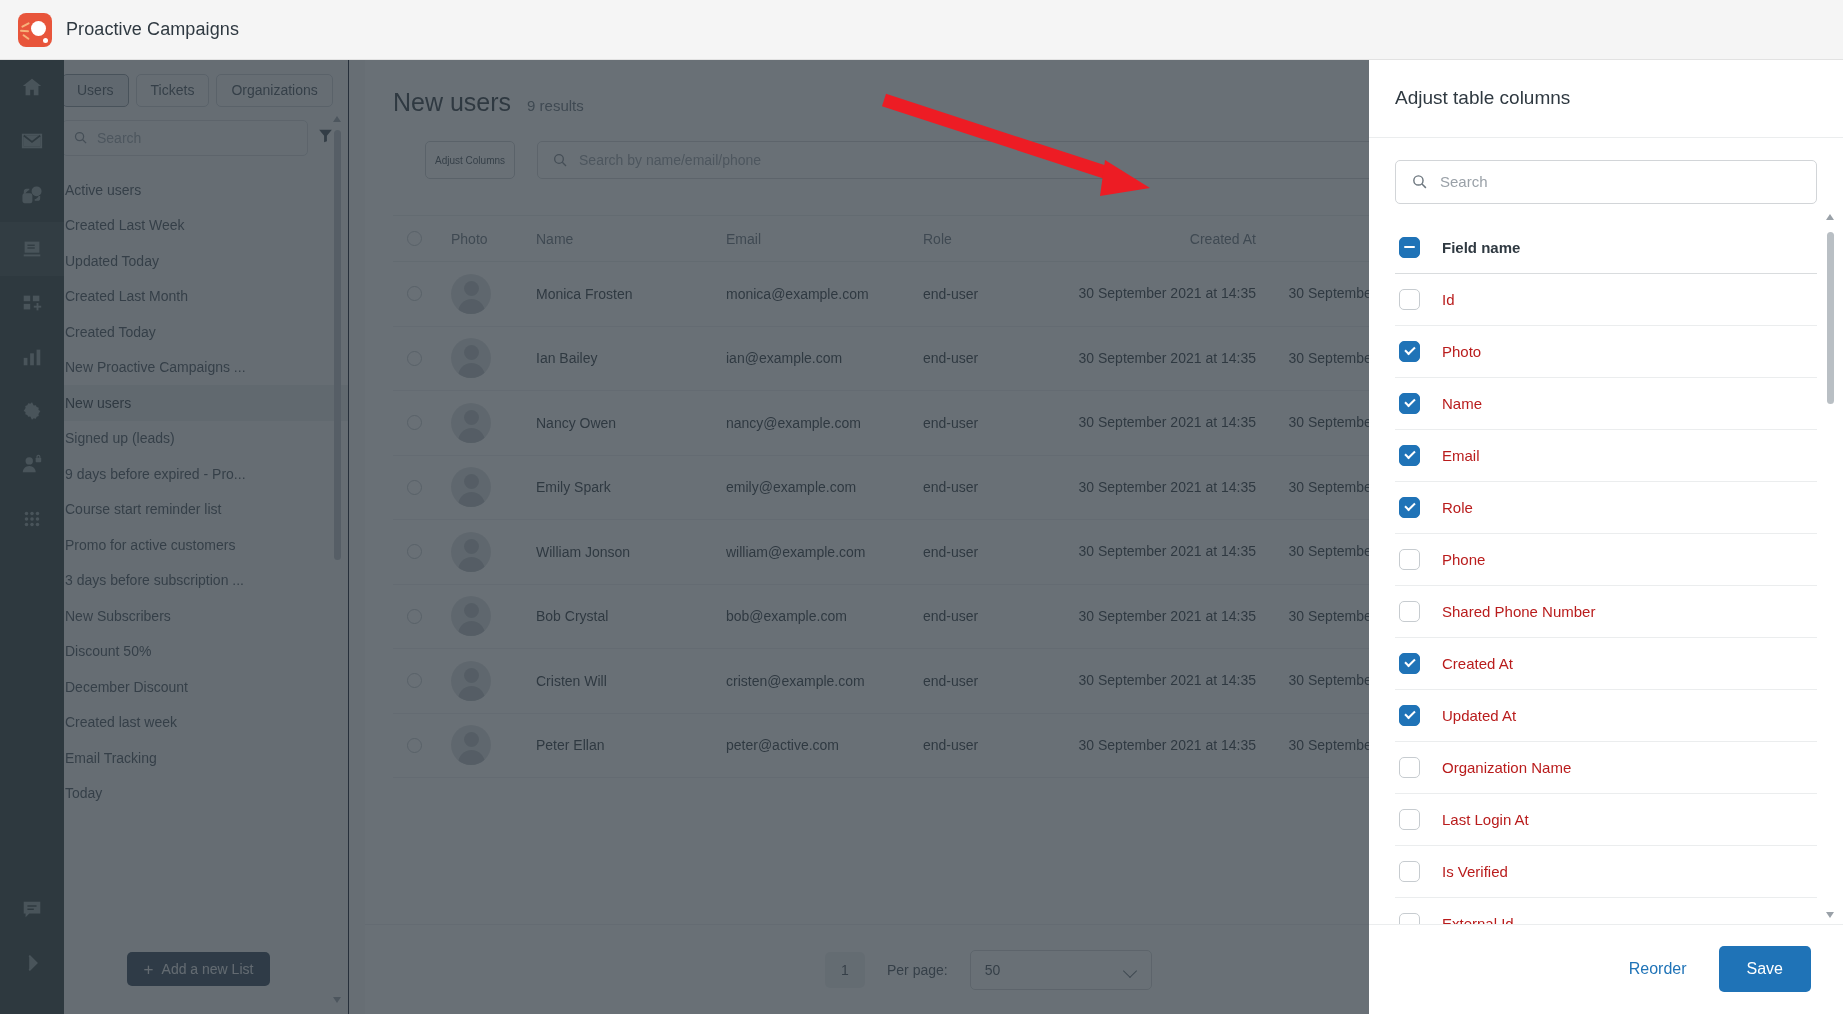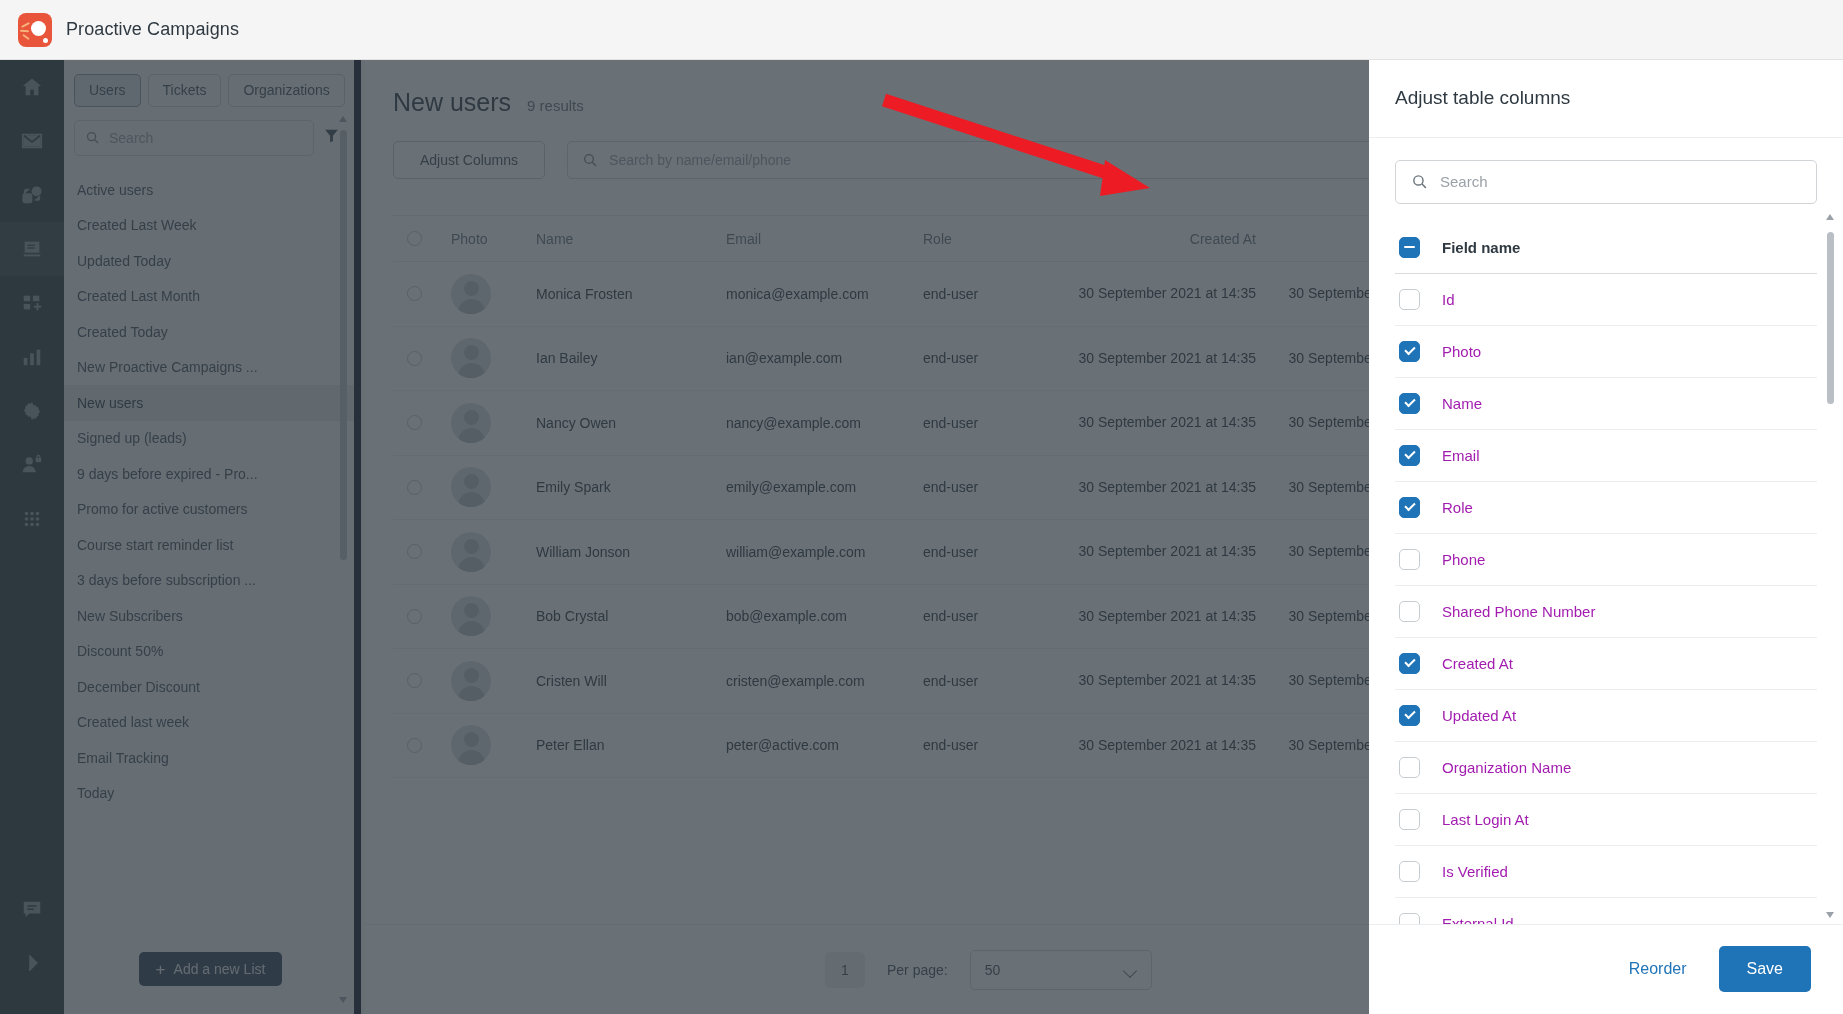--- a/index.html
+++ b/index.html
@@ -54,24 +54,24 @@
     width: 64px; height: 54px;
     display: flex; align-items: center; justify-content: center;
     color: #8e9c9c;
   }
   .rail-icon.active { background: #3b4a4a; }
   .rail-icon svg { width: 22px; height: 22px; fill: #8e9c9c; }
   .rail-spacer { flex: 1 1 auto; }
 
   
   #listpane {
-    position: absolute; top: 60px; left: 60px;
+    position: absolute; top: 60px; left: 48px;
     width: 301px; height: 954px;
     background: #f3f4f5;
-    border-right: 7px solid #0f172a;
+    border-right: 1px solid #0f172a;
     z-index: 30;
   }
   #segbar { display: flex; gap: 7px; padding: 14px 14px 0 14px; }
   .seg {
     border: 1px solid #c9ccd0; border-radius: 5px;
     padding: 7px 14px; font-size: 14px; color: #46515a;
     background: transparent; line-height: 1.2;
   }
   .seg.active { background: #dfe3e6; border-color: #8a929a; }
   #searchrow { display: flex; align-items: center; gap: 9px; padding: 13px 14px 0 14px; }
@@ -128,22 +128,23 @@
     background: #ffffff;
     z-index: 20;
   }
   #main-inner { padding: 28px 0 0 28px; }
   #titlerow { display: flex; align-items: baseline; gap: 16px; }
   #pagetitle { font-size: 25px; color: #2f3941; font-weight: normal; }
   #results { font-size: 15px; color: #68737d; }
   #toolsrow { display: flex; align-items: center; gap: 22px; margin-top: 24px; }
   #adjustbtn {
     border: 1px solid #c9ccd0; border-radius: 5px; background: transparent;
-    height: 38px; padding: 0 26px; font-size: 14px; color: #46515a;
+    height: 38px; padding: 0 9px; font-size: 10px; color: #46515a;
     font-family: "Liberation Sans", sans-serif;
+    margin-left: 32px;
   }
   #mainsearch {
     width: 868px; height: 38px; border: 1px solid #d2d5d8; border-radius: 5px;
     display: flex; align-items: center; gap: 11px; padding: 0 14px;
   }
   #mainsearch svg { width: 16px; height: 16px; stroke: #7e868e; fill: none; stroke-width: 2; }
   #mainsearch span { font-size: 14px; color: #9aa1a8; }
 
   #table { margin-top: 36px; width: 1450px; }
   #thead {
@@ -235,21 +236,21 @@
   #dsearch svg { width: 17px; height: 17px; stroke: #6b757d; fill: none; stroke-width: 2; }
   #dsearch span { font-size: 15px; color: #9aa1a8; }
 
   #fieldlist { margin: 18px 26px 0 26px; }
   .frow {
     height: 52px; display: flex; align-items: center; gap: 22px;
     border-bottom: 1px solid #ebedee; padding-left: 4px;
   }
   .frow.header { border-bottom: 1px solid #d9dcde; }
   .frow.header .flabel { font-weight: bold; color: #2f3941; }
-  .flabel { font-size: 15px; color: #a21caf; }
+  .flabel { font-size: 15px; color: #b91c1c; }
   .box {
     width: 21px; height: 21px; border-radius: 5px; flex: none;
     border: 1px solid #c7ccd0; background: #fff;
     display: flex; align-items: center; justify-content: center;
   }
   .box.checked, .box.indeterminate { background: #1f73b7; border-color: #1f73b7; }
   .box .tick {
     width: 10px; height: 6px; border-left: 2px solid #fff; border-bottom: 2px solid #fff;
     transform: rotate(-45deg) translate(1px,-1px);
   }
@@ -404,22 +405,22 @@
   <div id="listscroll">
     <div class="list-item">Active users</div>
     <div class="list-item">Created Last Week</div>
     <div class="list-item">Updated Today</div>
     <div class="list-item">Created Last Month</div>
     <div class="list-item">Created Today</div>
     <div class="list-item">New Proactive Campaigns ...</div>
     <div class="list-item active">New users</div>
     <div class="list-item">Signed up (leads)</div>
     <div class="list-item">9 days before expired - Pro...</div>
+    <div class="list-item">Course start reminder list</div>
     <div class="list-item">Promo for active customers</div>
-    <div class="list-item">Course start reminder list</div>
     <div class="list-item">3 days before subscription ...</div>
     <div class="list-item">New Subscribers</div>
     <div class="list-item">Discount 50%</div>
     <div class="list-item">December Discount</div>
     <div class="list-item">Created last week</div>
     <div class="list-item">Email Tracking</div>
     <div class="list-item">Today</div>
   </div>
 
   <div id="listbar-track">

